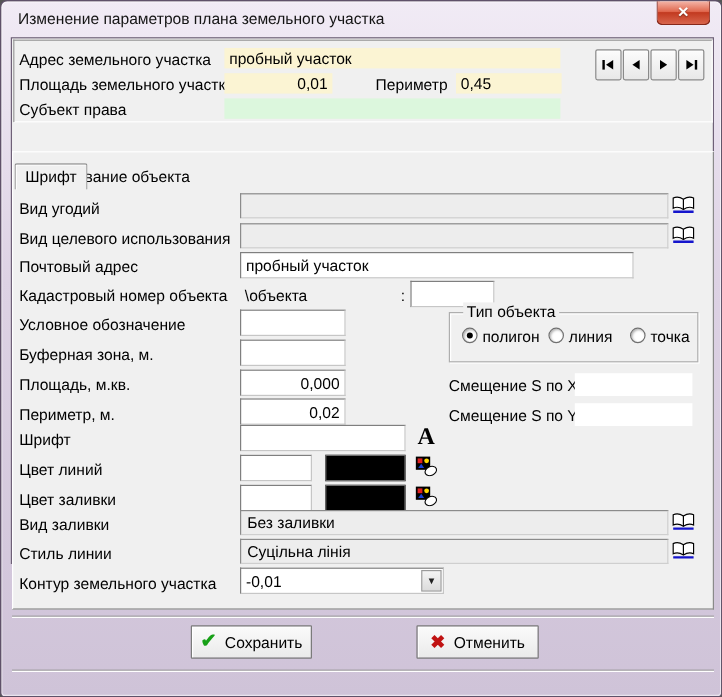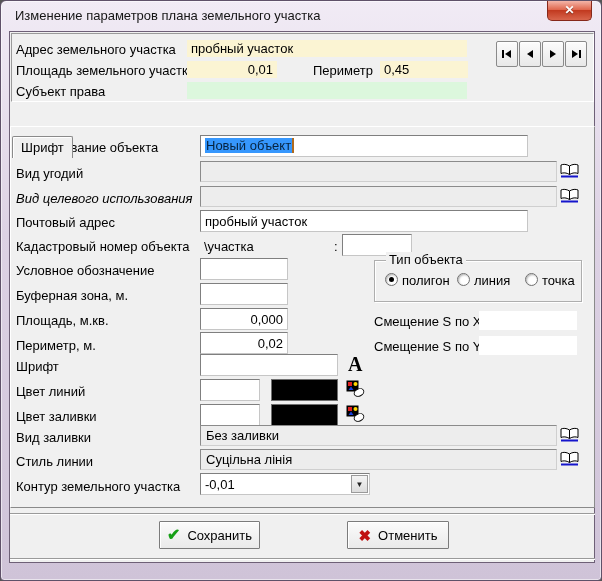--- a/index.html
+++ b/index.html
@@ -13,21 +13,21 @@
   }
   .titlebar-text{position:absolute;left:14px;top:7px;color:#151515;white-space:nowrap;}
   .close-btn{
     position:absolute;left:546px;top:0;width:45px;height:20px;
     background:linear-gradient(180deg,#f4b5a8 0%,#e0684f 45%,#c23a20 50%,#d8654c 100%);
     border:1px solid #86281a;border-top:none;border-radius:0 0 5px 5px;
     color:#fff;font-weight:bold;font-size:12px;text-align:center;line-height:18px;
     text-shadow:0 1px 1px rgba(0,0,0,.4);cursor:pointer;
   }
   .client{
-    position:absolute;left:8px;top:30px;width:586px;height:532px;
+    position:absolute;left:8px;top:30px;width:586px;height:439px;
     background:#f0f0f0;border:1px solid #6e6077;
   }
   .lbl{position:absolute;white-space:nowrap;}
   .panel-sunken{position:absolute;border:1px solid;border-color:#9a9a9a #ffffff #ffffff #9a9a9a;}
   .panel-raised{position:absolute;border:1px solid;border-color:#ffffff #8a8a8a #8a8a8a #ffffff;background:#f0f0f0;}
   .flatfield{position:absolute;height:17px;line-height:17px;padding:0 4px;overflow:hidden;white-space:nowrap;}
   .yellow{background:#fbf4d3;}
   .green{background:#dcf7dd;}
   .edit{
     position:absolute;background:#fff;border:1px solid;
@@ -135,49 +135,46 @@
     </div>
 
     <div class="tab active" style="left:2px;"><span>Шрифт</span></div>
     <div class="tab" style="left:48px;"><span>Координаты</span></div>
     <div class="tab" style="left:124px;"><span>Параметры</span></div>
     <div class="tab" style="left:193px;"><span>Помещения</span></div>
 
     <div class="panel-raised" style="left:0px;top:94px;width:585px;height:382px;z-index:1;"></div>
 
     <div class="lbl" style="left:6px;top:108px;z-index:2;">Наименование объекта</div>
-    <div class="edit" style="left:190px;top:103px;width:328px;z-index:2;">
-      <span class="selection">Новый объект</span>
-    </div>
 
     <div class="lbl" style="left:6px;top:134px;z-index:2;">Вид угодий</div>
     <div class="rofield" style="left:190px;top:129px;width:357px;z-index:2;"></div>
     <div class="iconbtn" style="left:550px;top:131px;z-index:2;">
       <svg width="19" height="15" viewBox="0 0 19 15">
         <path d="M9.5 3 C6.5 1 3 1 1 2 L1 10.5 C3 9.5 6.5 9.5 9.5 11.5 C12.5 9.5 16 9.5 18 10.5 L18 2 C16 1 12.5 1 9.5 3 Z" fill="#fff" stroke="#000" stroke-width="1"></path>
         <line x1="9.5" y1="3" x2="9.5" y2="11.5" stroke="#000"></line>
         <line x1="1" y1="13.5" x2="18" y2="13.5" stroke="#1515cc" stroke-width="2"></line>
       </svg>
     </div>
 
-    <div class="lbl" style="left:6px;top:159px;z-index:2;font-style:italic;">Вид целевого использования</div>
+    <div class="lbl" style="left:6px;top:159px;z-index:2;">Вид целевого использования</div>
     <div class="rofield" style="left:190px;top:154px;width:357px;z-index:2;"></div>
     <div class="iconbtn" style="left:550px;top:156px;z-index:2;">
       <svg width="19" height="15" viewBox="0 0 19 15">
         <path d="M9.5 3 C6.5 1 3 1 1 2 L1 10.5 C3 9.5 6.5 9.5 9.5 11.5 C12.5 9.5 16 9.5 18 10.5 L18 2 C16 1 12.5 1 9.5 3 Z" fill="#fff" stroke="#000" stroke-width="1"></path>
         <line x1="9.5" y1="3" x2="9.5" y2="11.5" stroke="#000"></line>
         <line x1="1" y1="13.5" x2="18" y2="13.5" stroke="#1515cc" stroke-width="2"></line>
       </svg>
     </div>
 
     <div class="lbl" style="left:6px;top:183px;z-index:2;">Почтовый адрес</div>
     <input class="edit" style="left: 190px; top: 178px; width: 328px; z-index: 2;" value="пробный участок">
 
     <div class="lbl" style="left:6px;top:207px;z-index:2;">Кадастровый номер объекта</div>
-    <div class="lbl" style="left:194px;top:207px;z-index:2;">\участка</div>
+    <div class="lbl" style="left:194px;top:207px;z-index:2;">\объекта</div>
     <div class="lbl" style="left:324px;top:207px;z-index:2;">:</div>
     <input class="edit" style="left: 332px; top: 202px; width: 70px; z-index: 2;" value="">
 
     <div class="lbl" style="left:6px;top:231px;z-index:2;">Условное обозначение</div>
     <input class="edit" style="left: 190px; top: 226px; width: 88px; z-index: 2;" value="">
 
     <div class="lbl" style="left:6px;top:256px;z-index:2;text-align:center;">Буферная зона, м.</div>
     <input class="edit" style="left: 190px; top: 251px; width: 88px; z-index: 2;" value="">
 
     <div class="lbl" style="left:6px;top:281px;z-index:2;">Площадь, м.кв.</div>

